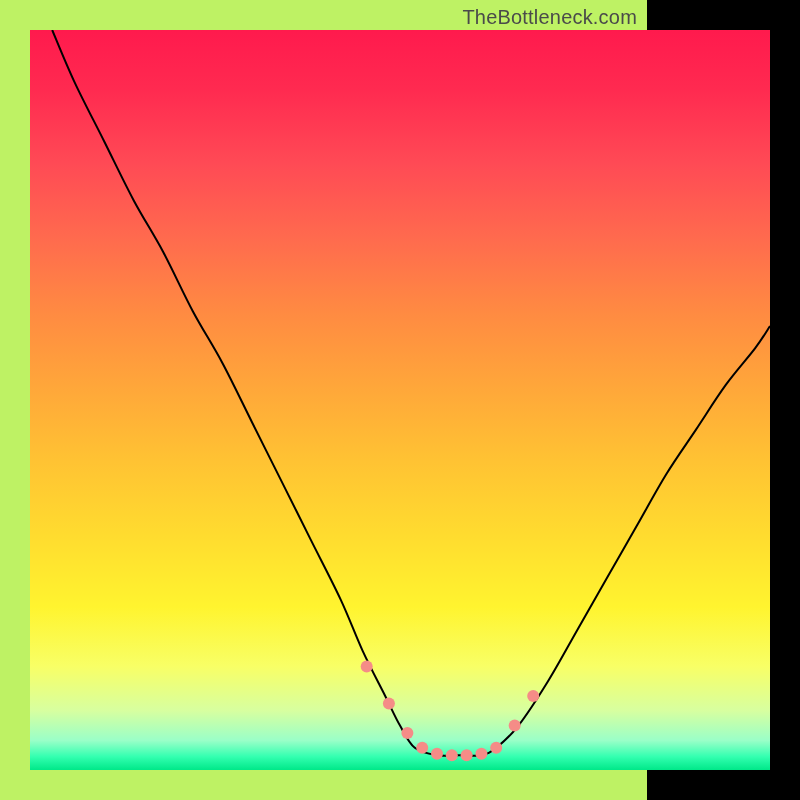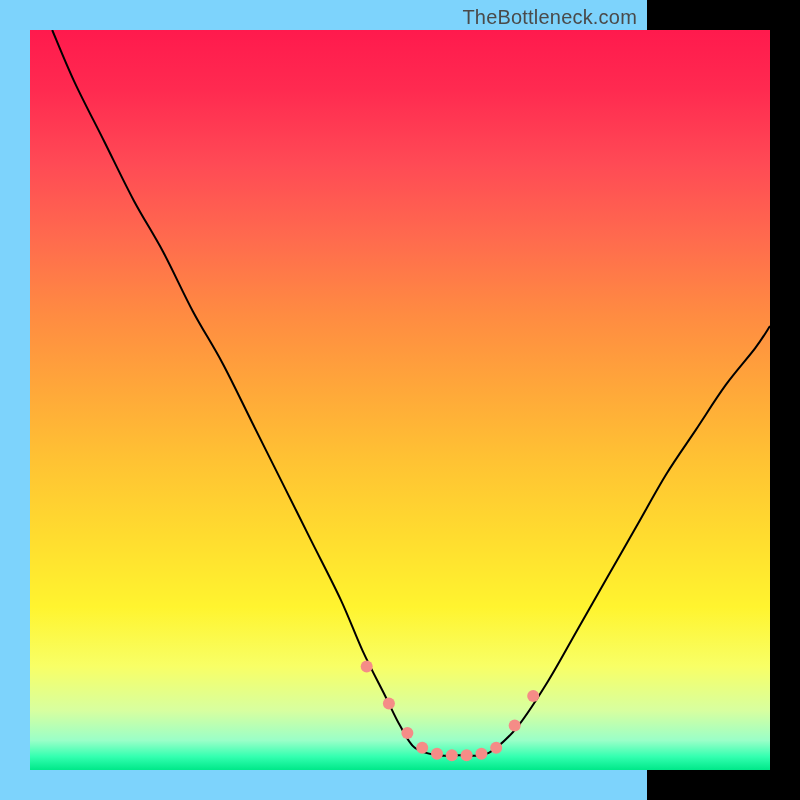--- a/index.html
+++ b/index.html
@@ -8,21 +8,21 @@
     width: 800px;
     height: 800px;
     overflow: hidden;
     background: #000;
     font-family: Arial, Helvetica, sans-serif;
   }
   .frame {
     position: absolute;
     left: 0; top: 0;
     width: 647px; height: 800px;
-    background: #7dd3fc;
+    background: #bef264;
   }
   .plot-area {
     position: absolute;
     left: 30px;
     top: 30px;
     width: 740px;
     height: 740px;
     overflow: hidden;
   }
   .gradient {

